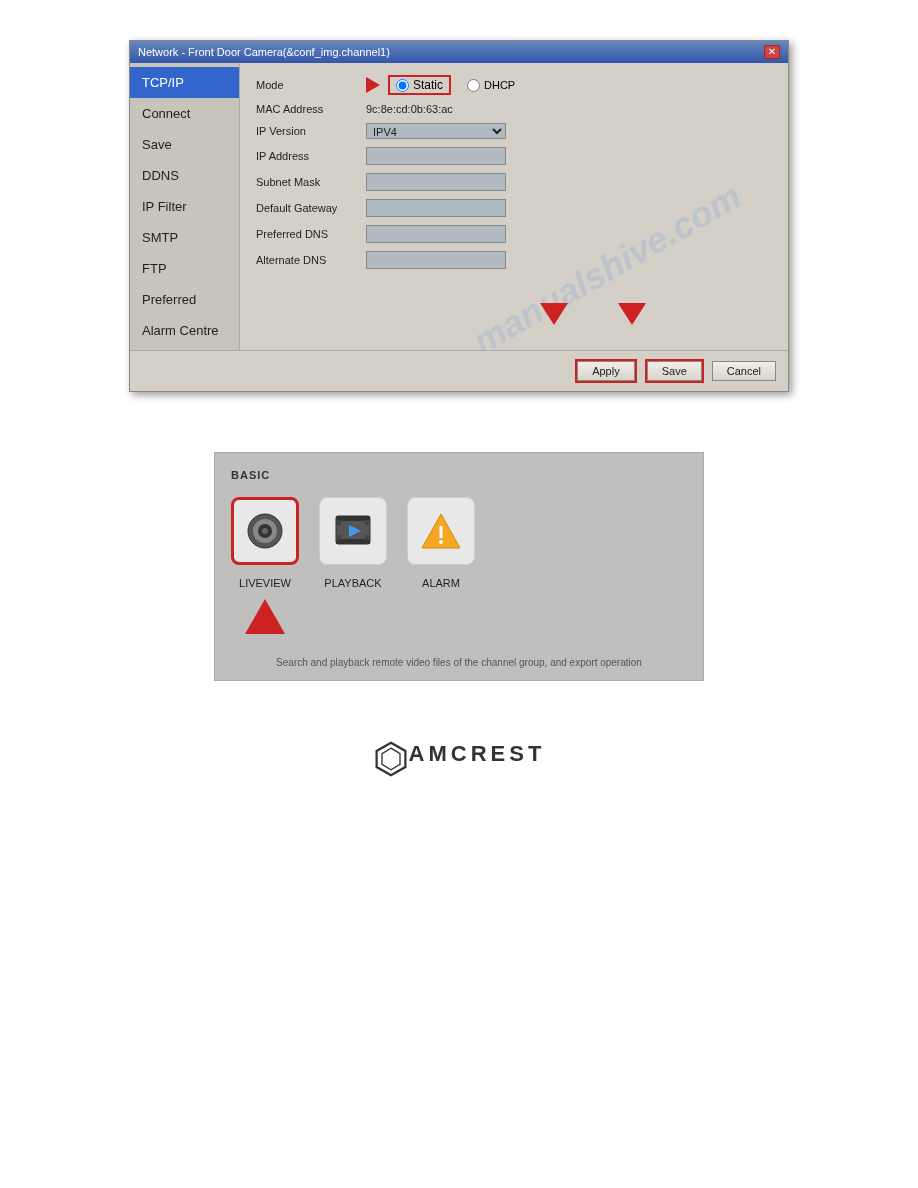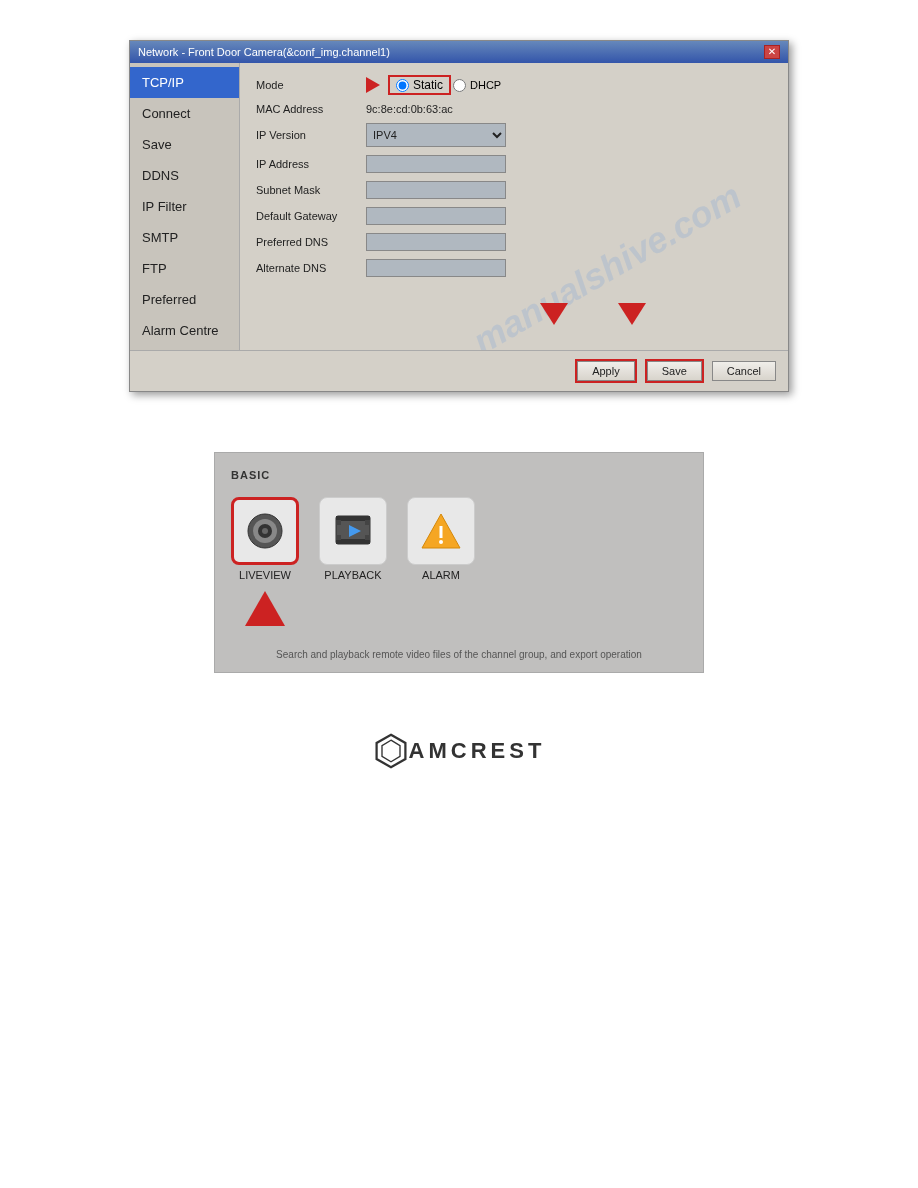--- a/index.html
+++ b/index.html
@@ -95,21 +95,21 @@
 
     
     .mode-row {
       display: flex;
       align-items: center;
       margin-bottom: 8px;
     }
     .mode-options {
       display: flex;
       align-items: center;
-      gap: 2px;
+      gap: 16px;
     }
     .radio-option {
       display: flex;
       align-items: center;
       gap: 4px;
       font-size: 11px;
     }
     .radio-option input[type="radio"] {
       cursor: pointer;
     }
@@ -143,21 +143,21 @@
       border: 1px solid #888;
       height: 18px;
       width: 140px;
       font-size: 11px;
       color: #222;
       padding: 1px 4px;
     }
     .form-select {
       background: #b0b8c0;
       border: 1px solid #888;
-      height: 24px;
+      height: 16px;
       width: 140px;
       font-size: 11px;
       color: #222;
       padding: 1px 2px;
     }
 
     
     .dialog-footer {
       background: #d4d0c8;
       border-top: 1px solid #aaa;
@@ -208,21 +208,21 @@
       display: flex;
       flex-direction: row;
       gap: 20px;
       align-items: flex-start;
       margin-bottom: 16px;
     }
     .panel-icon-item {
       display: flex;
       flex-direction: column;
       align-items: center;
-      gap: 4px;
+      gap: 12px;
       cursor: pointer;
     }
     .icon-box {
       width: 68px;
       height: 68px;
       background: #e8e8e8;
       border-radius: 8px;
       display: flex;
       align-items: center;
       justify-content: center;
@@ -248,21 +248,21 @@
     .panel-description {
       font-size: 10px;
       color: #555;
       text-align: center;
       padding-top: 4px;
     }
 
     
     .amcrest-logo {
       display: flex;
-      align-items: center;
+      align-items: flex-start;
       gap: 0;
       margin-top: 10px;
     }
     .amcrest-hex {
       width: 36px;
       height: 36px;
     }
     .amcrest-text {
       font-size: 22px;
       font-weight: bold;

